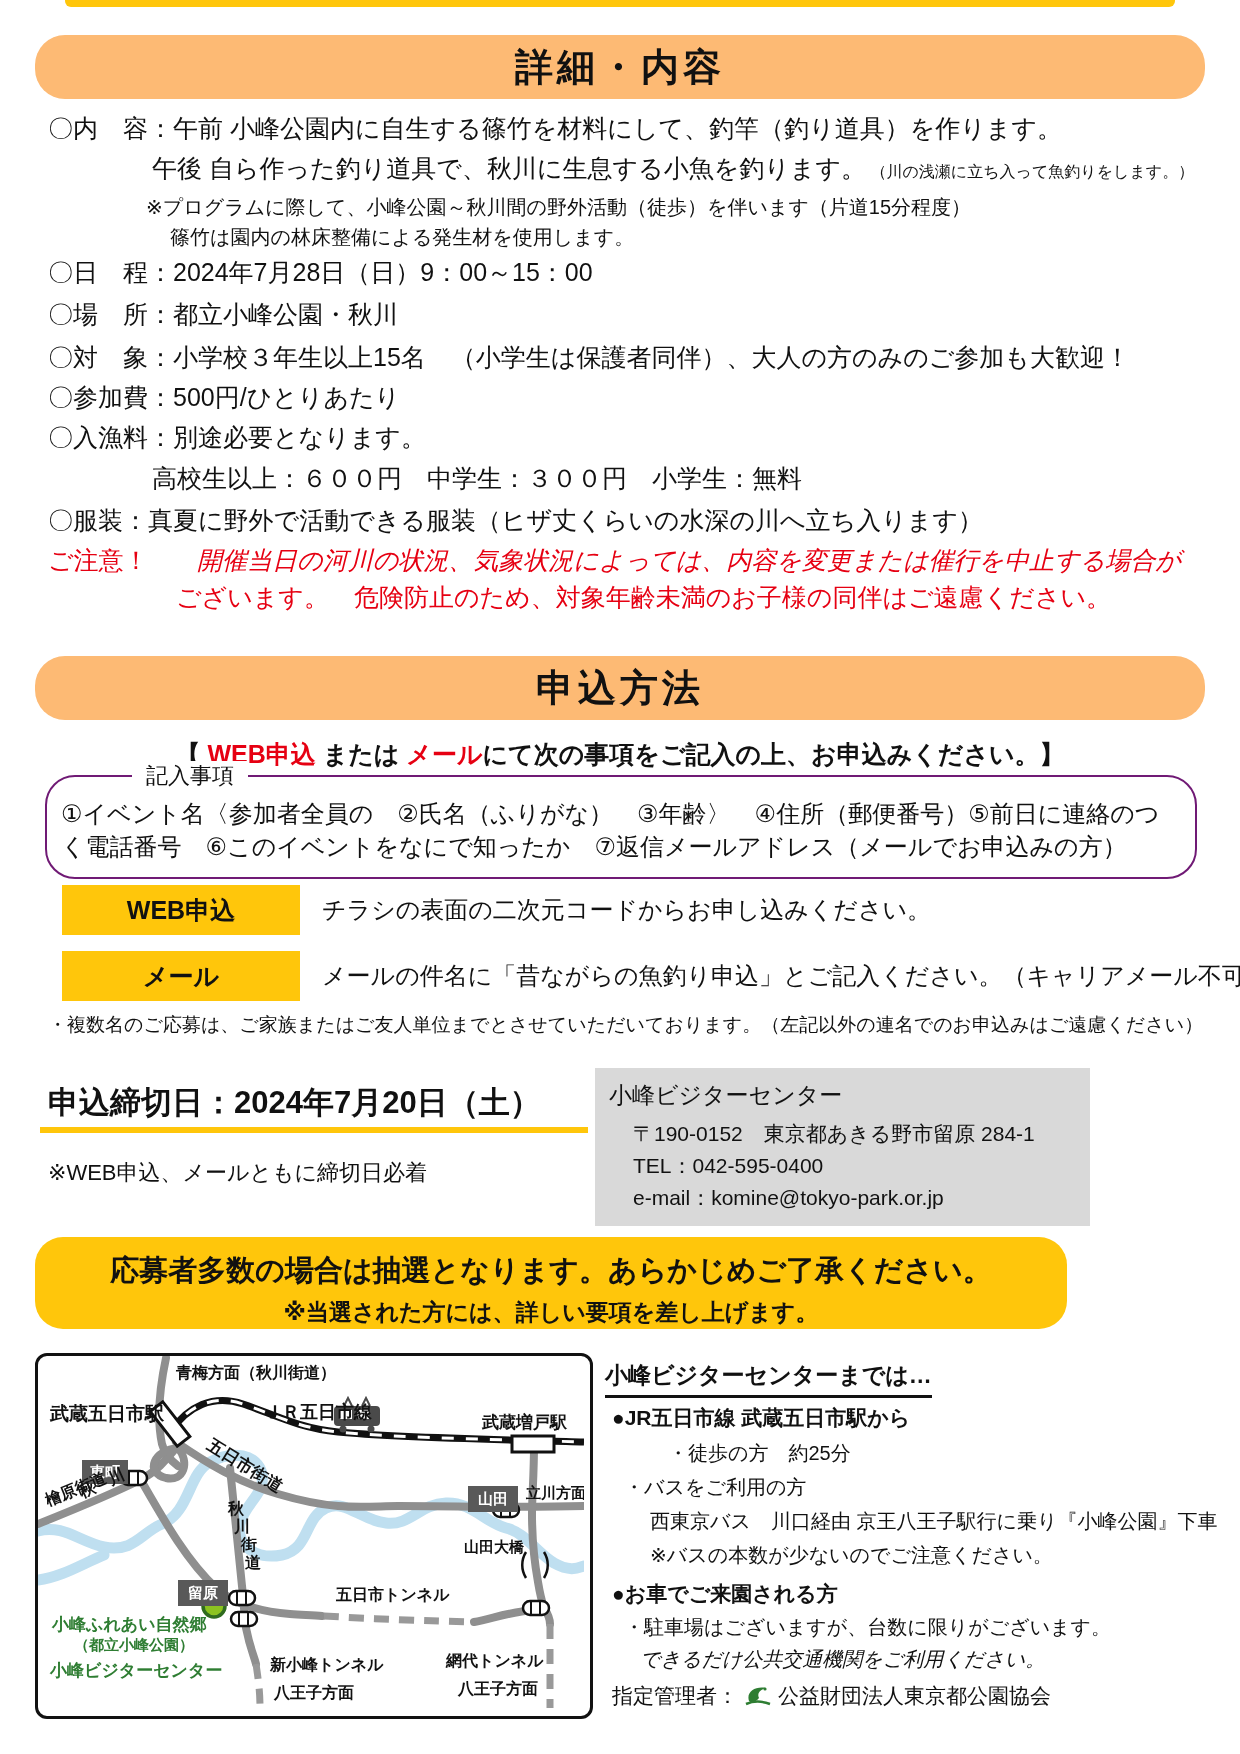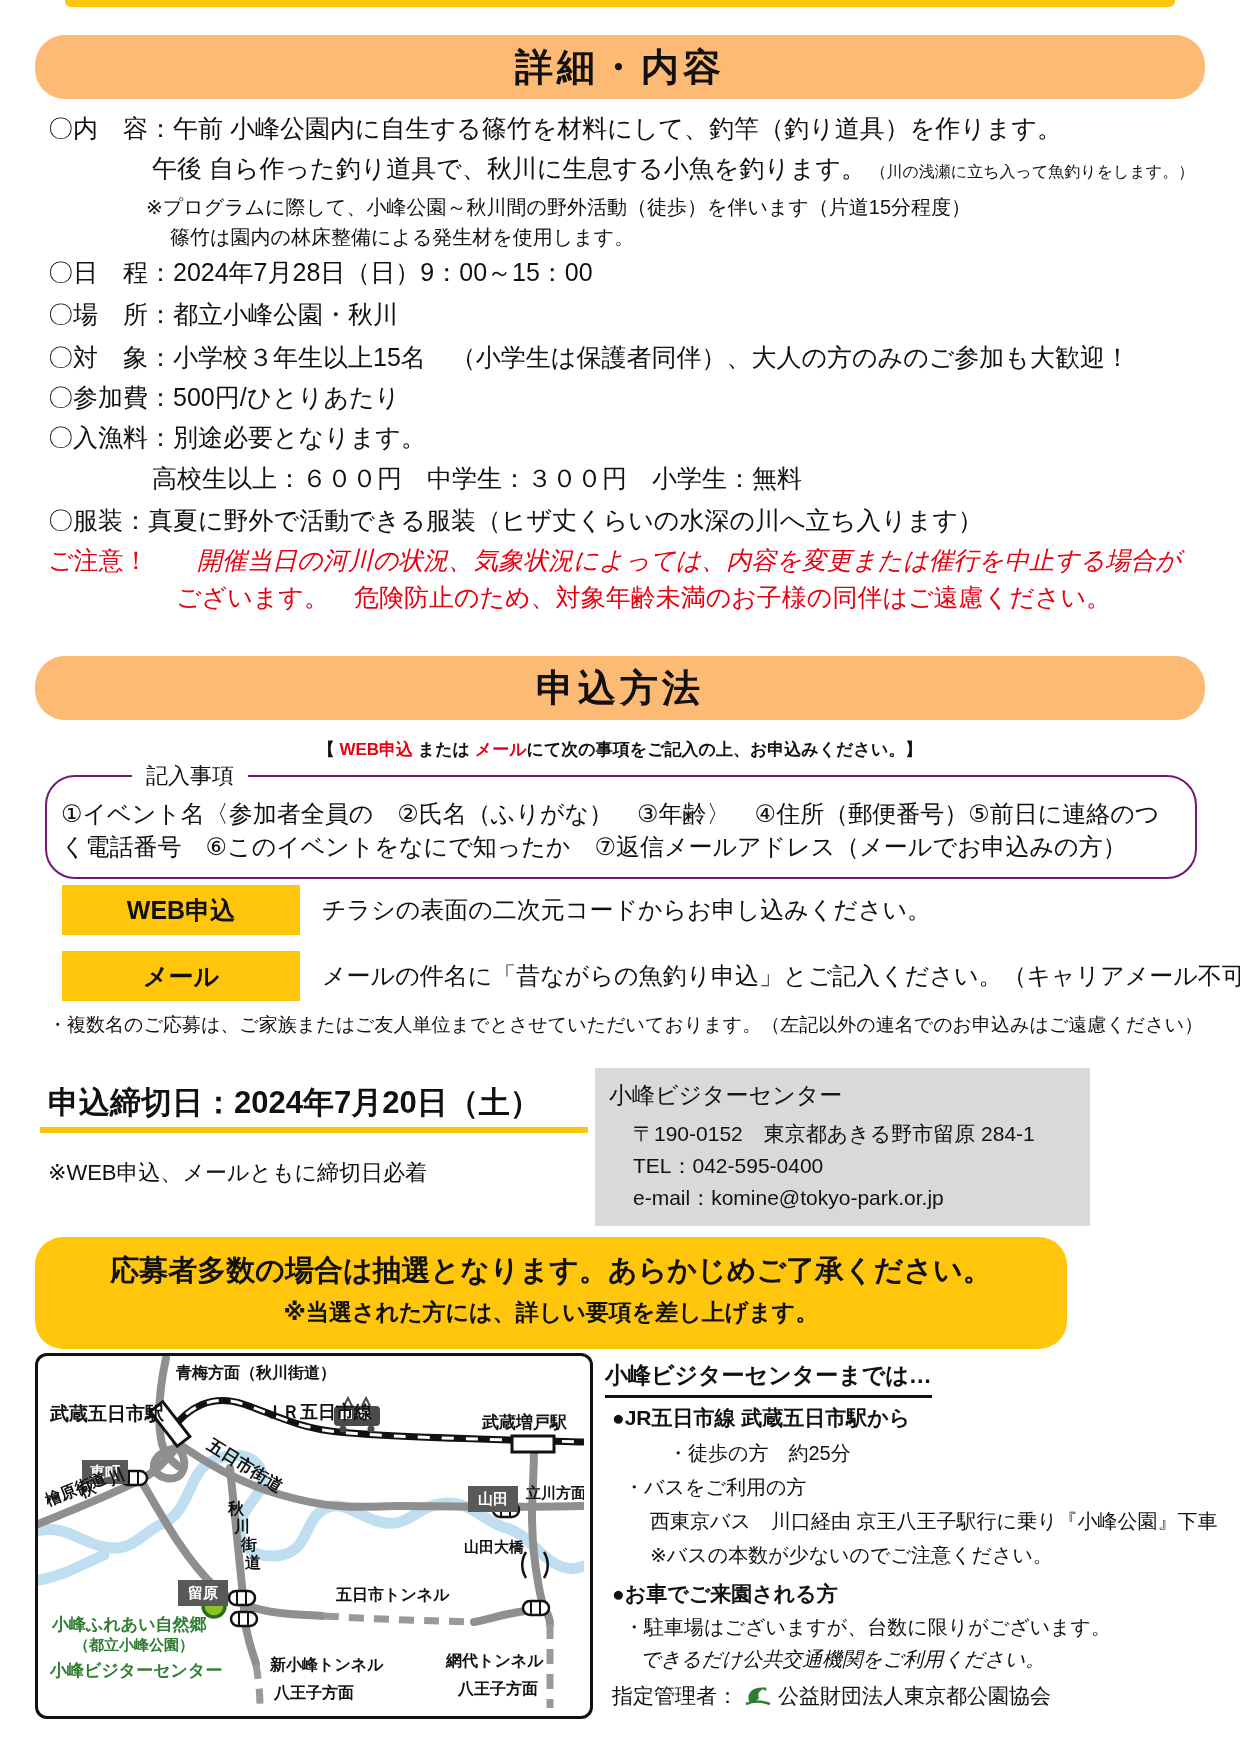--- a/index.html
+++ b/index.html
@@ -7,34 +7,34 @@
   .page{position:relative;width:1240px;height:1754px;background:#fff;overflow:hidden;}
   .abs{position:absolute;white-space:nowrap;}
   .bar{position:absolute;left:35px;width:1170px;height:64px;background:#fdba74;border-radius:30px;
        display:flex;align-items:center;justify-content:center;}
   .bar-title{font-size:38px;font-weight:700;letter-spacing:4px;color:#111;}
   .ln{font-size:25px;font-weight:500;color:#111;}
   .ln-sm{font-size:20px;font-weight:500;color:#111;}
   .suffix-sm{font-size:16px;font-weight:500;}
   .red{color:#E60012;}
   .notice{font-size:25px;font-weight:500;color:#E60012;}
-  .intro{position:absolute;left:35px;width:1170px;text-align:center;font-size:17px;font-weight:600;white-space:nowrap;}
+  .intro{position:absolute;left:35px;width:1170px;text-align:center;font-size:25px;font-weight:600;white-space:nowrap;}
   .fieldset{position:absolute;left:45px;top:775px;width:1148px;height:100px;border:2px solid #701a75;border-radius:30px;}
   .legend{position:absolute;left:85px;top:-16px;background:#fff;padding:0 14px;font-size:22px;font-weight:500;}
   .fieldset-body{margin:20px 16px 0 14px;font-size:24px;font-weight:500;line-height:33px;white-space:normal;}
   .method-label{position:absolute;left:62px;width:238px;height:50px;background:#FFC60B;display:flex;align-items:center;justify-content:center;
        font-size:25px;font-weight:600;}
   .method-desc{position:absolute;left:322px;height:50px;display:flex;align-items:center;font-size:24px;font-weight:500;white-space:nowrap;}
   .note-sm{font-size:19px;font-weight:500;}
   .deadline-h{font-size:31px;font-weight:600;}
   .deadline-underline{position:absolute;left:40px;top:1127px;width:548px;height:6px;background:#FFC60B;}
   .contact-box{position:absolute;left:595px;top:1068px;width:495px;height:158px;background:#D9D9D9;}
   .contact-name{position:absolute;left:14px;top:12px;font-size:23px;font-weight:500;}
   .contact-line{position:absolute;left:38px;font-size:21px;font-weight:500;}
-  .banner{position:absolute;left:35px;top:1237px;width:1032px;height:112px;background:#FFC60B;border-radius:28px;}
+  .banner{position:absolute;left:35px;top:1237px;width:1032px;height:92px;background:#FFC60B;border-radius:28px;}
   .banner-l1{position:absolute;left:0;top:14px;width:100%;text-align:center;font-size:29px;font-weight:700;}
   .banner-l2{position:absolute;left:0;top:60px;width:100%;text-align:center;font-size:23px;font-weight:600;}
   .map-box{position:absolute;left:35px;top:1353px;width:552px;height:360px;border:3px solid #111;border-radius:12px;background:#fff;overflow:hidden;}
   .dir-head{font-size:23px;font-weight:700;border-bottom:3px solid #111;padding-bottom:4px;}
   .dir-title{font-size:21px;font-weight:700;}
   .dir-item{font-size:20px;font-weight:500;}
   .manager{font-size:21px;font-weight:500;display:flex;align-items:center;gap:6px;}
   svg text{font-family:"Liberation Sans","DejaVu Sans",sans-serif;}
 </style>
 </head>

